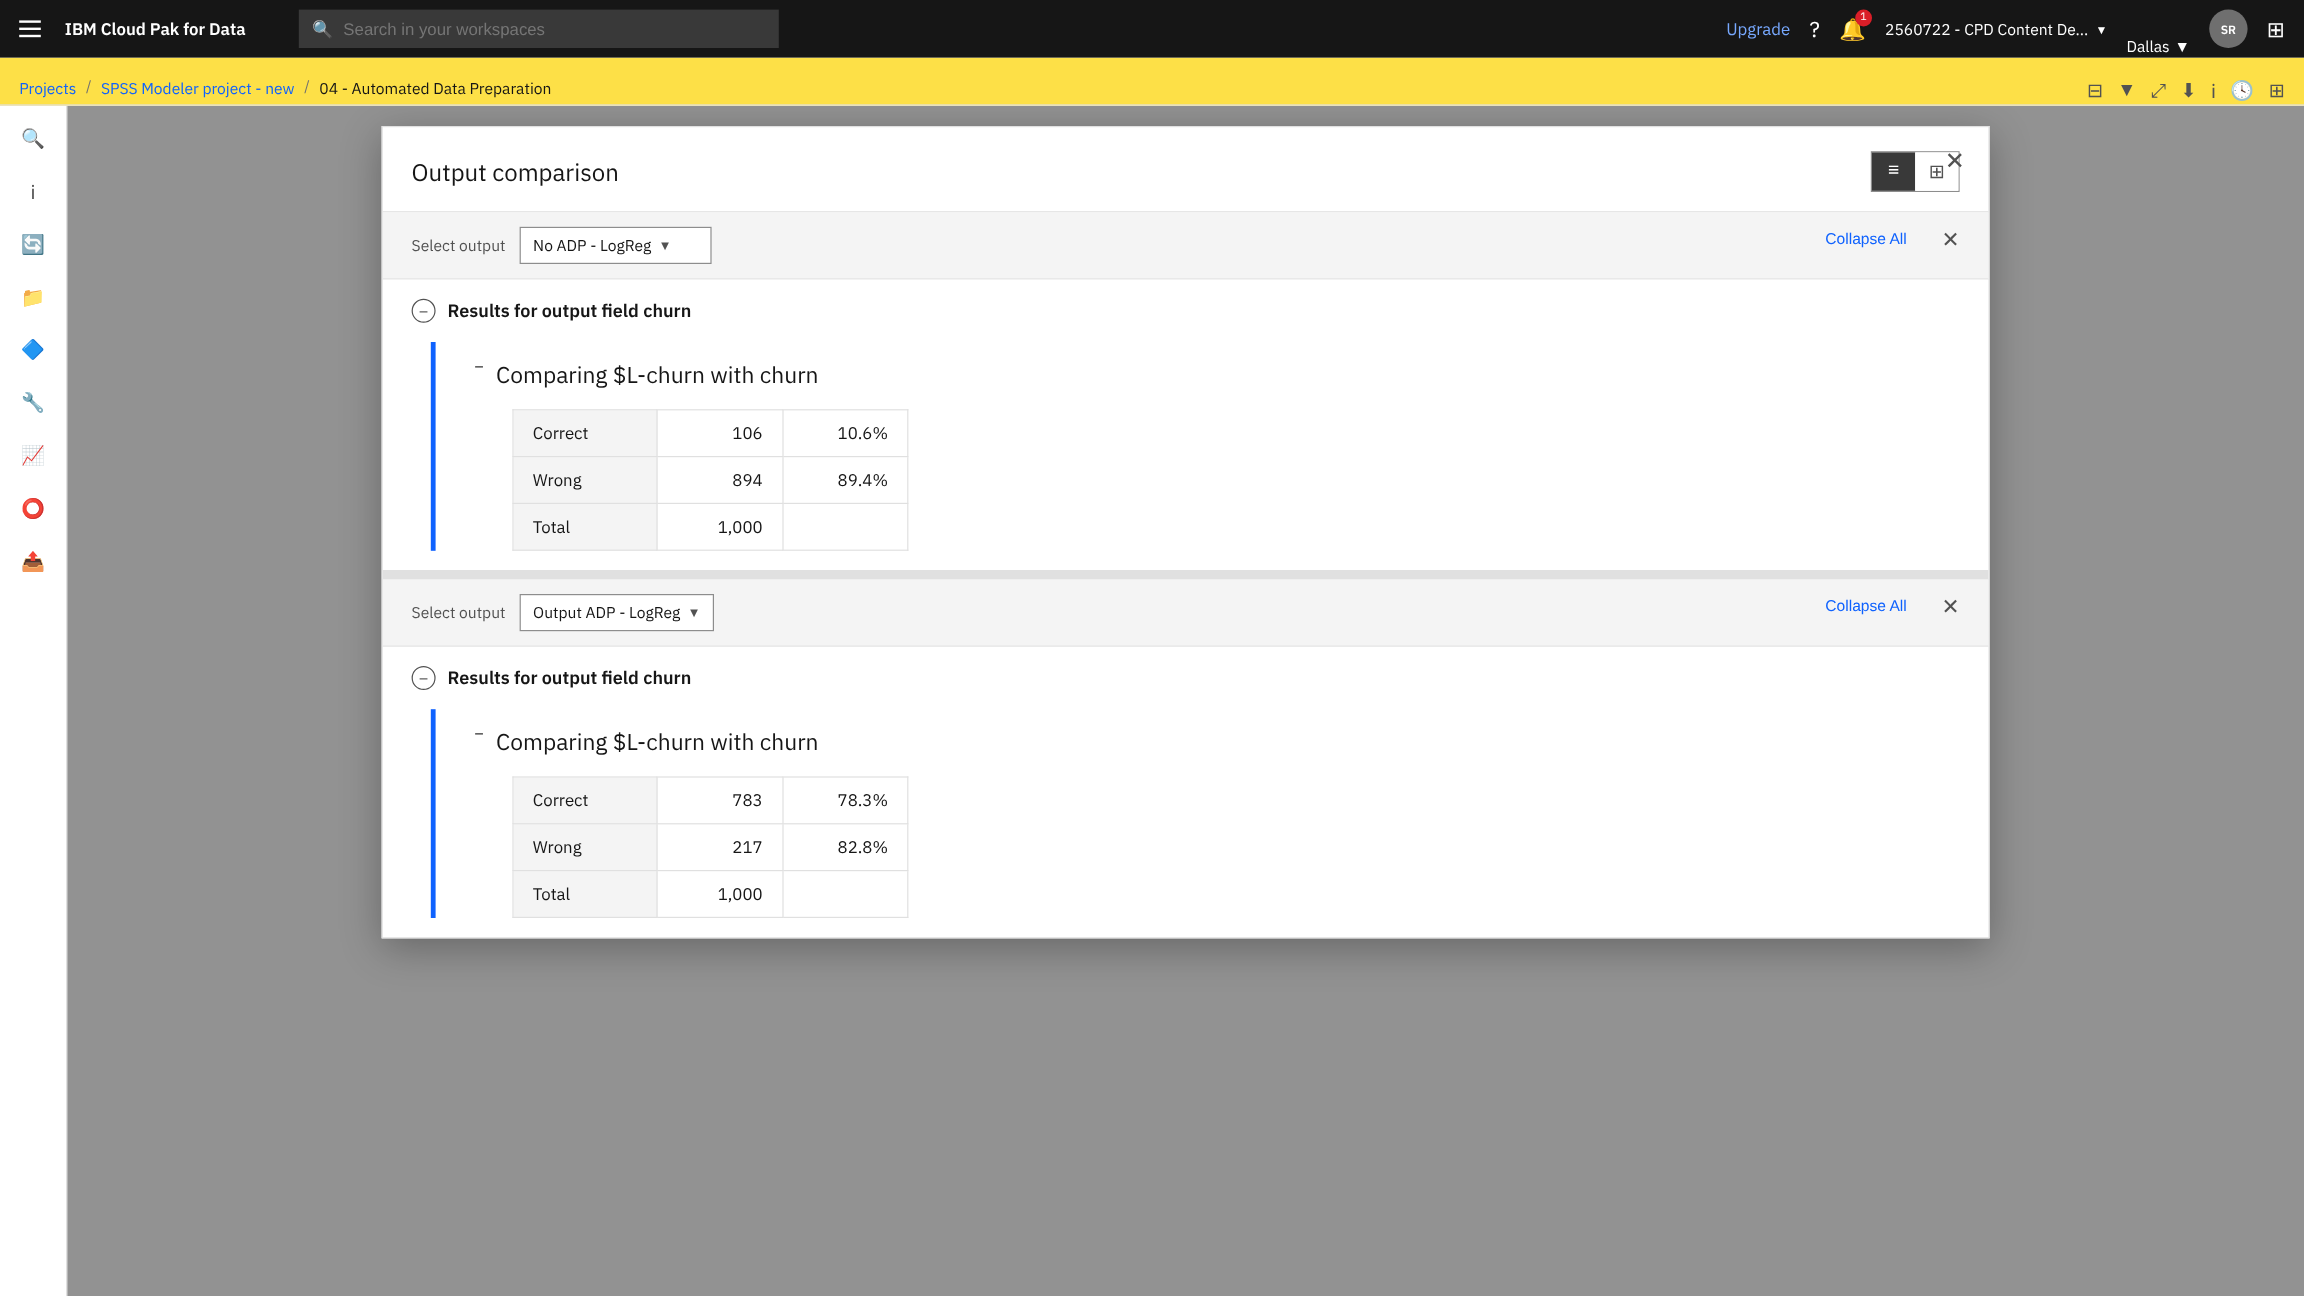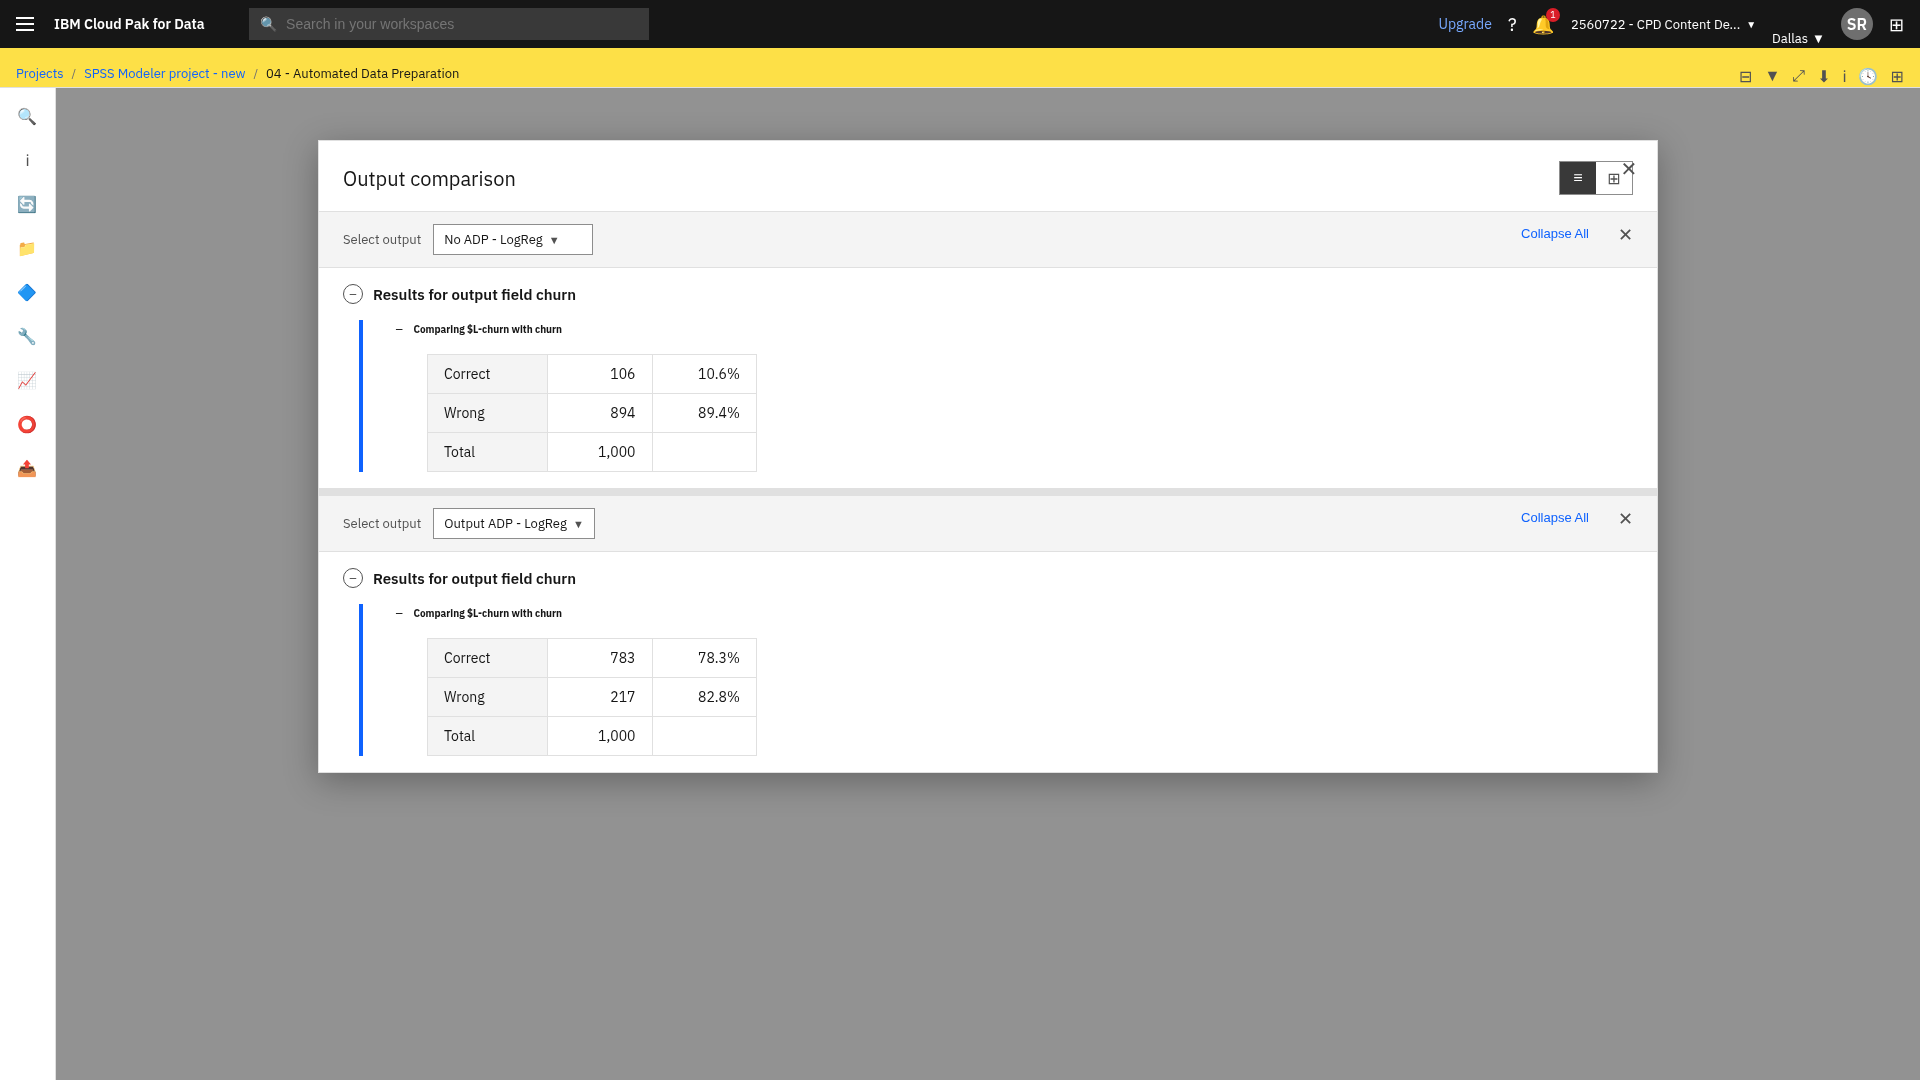--- a/index.html
+++ b/index.html
@@ -24,21 +24,21 @@
     .topnav-badge {
       position: absolute; top: -5px; right: -5px; background: #da1e28;
       color: #fff; font-size: 9px; width: 14px; height: 14px; border-radius: 50%;
       display: flex; align-items: center; justify-content: center;
     }
     .topnav-account { display: flex; align-items: center; gap: 6px; color: #fff; font-size: 13px; cursor: pointer; }
     .topnav-account .chevron { font-size: 10px; }
     .topnav-region { display: flex; align-items: center; gap: 4px; color: #fff; font-size: 13px; cursor: pointer; margin-top: 28px; }
     .topnav-avatar {
       width: 32px; height: 32px; border-radius: 50%; background: #6f6f6f;
-      display: flex; align-items: center; justify-content: center; font-size: 16px; font-weight: 600; color: #fff;
+      display: flex; align-items: center; justify-content: center; font-size: 10px; font-weight: 600; color: #fff;
     }
     .topnav-grid-icon { color: #fff; font-size: 18px; cursor: pointer; }
 
     
     .breadcrumb-bar {
       display: flex; align-items: flex-start; background: #fde047;
       height: 40px; padding: 17px 16px; gap: 8px; border-bottom: 1px solid #e0e0e0;
       position: relative; z-index: 100;
     }
     .breadcrumb-bar a { color: #0f62fe; font-size: 13px; text-decoration: none; cursor: pointer; }
@@ -59,21 +59,21 @@
     }
     .sidebar-item .si-icon { font-size: 16px; }
 
     
     .main-content { flex: 1; background: #f4f4f4; overflow: auto; position: relative; }
 
     
     .modal-overlay {
       position: absolute; top: 0; left: 0; right: 0; bottom: 0;
       background: rgba(0,0,0,0.4); z-index: 50; display: flex; align-items: flex-start; justify-content: center;
-      padding-top: 52px;
+      padding-top: 17px;
     }
     .modal {
       background: #fff; width: 1340px; max-height: 900px;
       border: 1px solid #e0e0e0; display: flex; flex-direction: column;
       box-shadow: 0 8px 32px rgba(0,0,0,0.3); position: relative;
     }
     .modal-header {
       display: flex; align-items: center; justify-content: space-between;
       padding: 20px 24px 16px 24px; border-bottom: 1px solid #e0e0e0;
     }
@@ -123,21 +123,21 @@
       width: 20px; height: 20px; border: 1.5px solid #525252; border-radius: 50%;
       display: flex; align-items: center; justify-content: center; font-size: 14px; color: #525252; flex-shrink: 0;
     }
     .results-title { font-size: 15px; font-weight: 600; color: #161616; }
 
     
     .compare-section { margin-left: 32px; }
     .compare-header {
       display: flex; align-items: center; gap: 10px; margin-bottom: 16px; cursor: pointer;
     }
-    .compare-title { font-size: 10px; font-weight: 700; color: #161616; }
+    .compare-title { font-size: 19px; font-weight: 400; color: #161616; margin-top: 16px; }
     .compare-table-wrap { margin-left: 32px; }
 
     
     .data-table { border-collapse: collapse; border: 1px solid #e0e0e0; min-width: 330px; }
     .data-table td {
       border: 1px solid #e0e0e0; padding: 10px 16px; font-size: 14px; color: #161616;
     }
     .data-table td:first-child { background: #f4f4f4; font-weight: 400; width: 120px; }
     .data-table td:not(:first-child) { text-align: right; min-width: 80px; }
 

